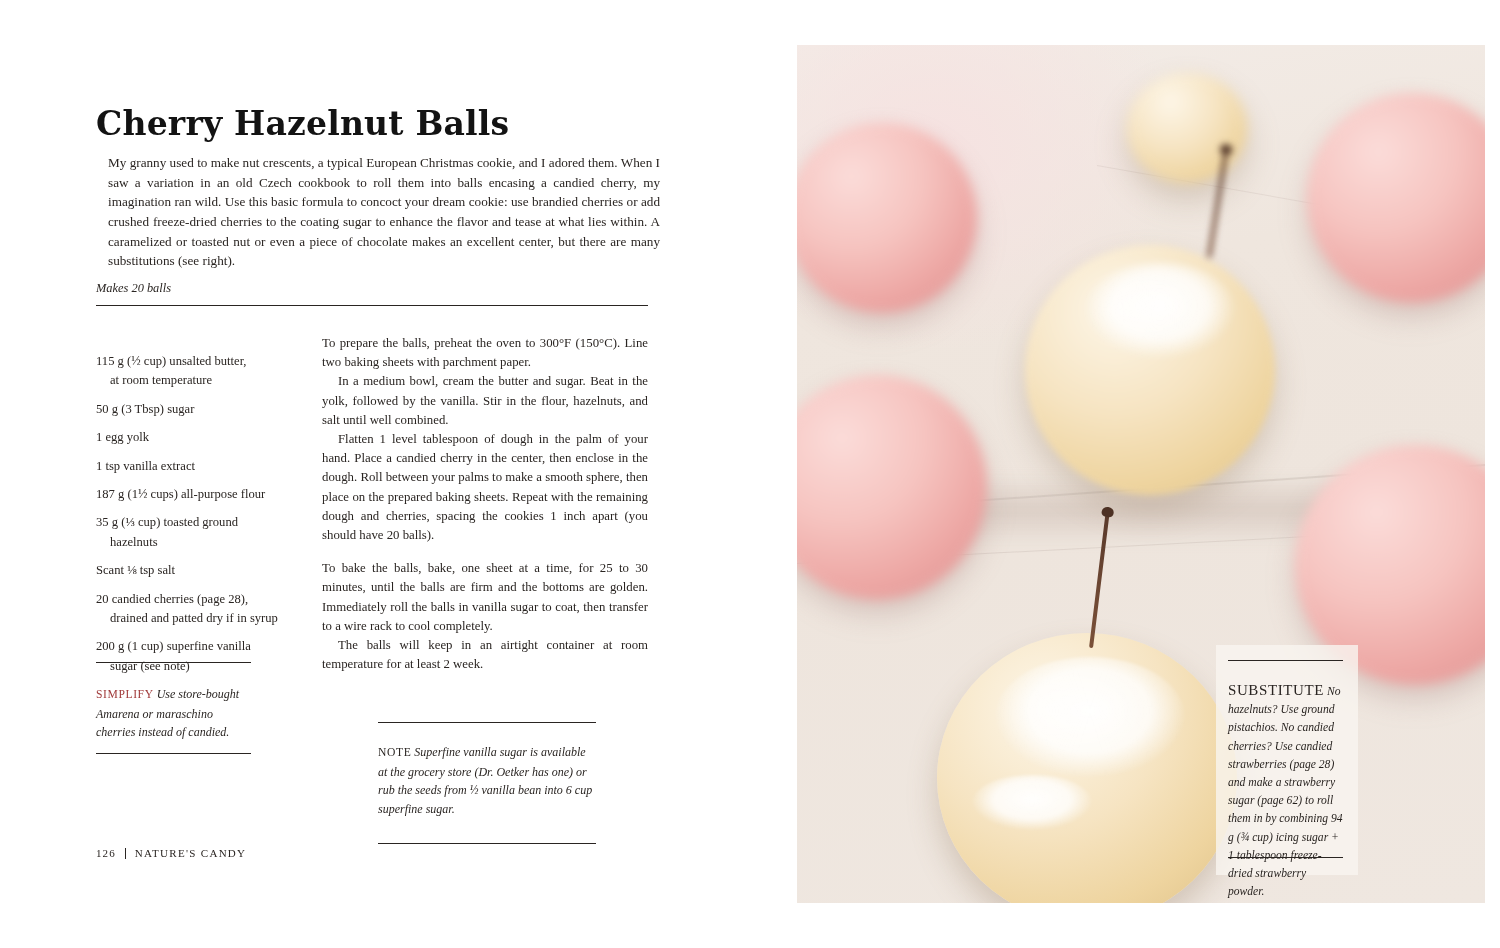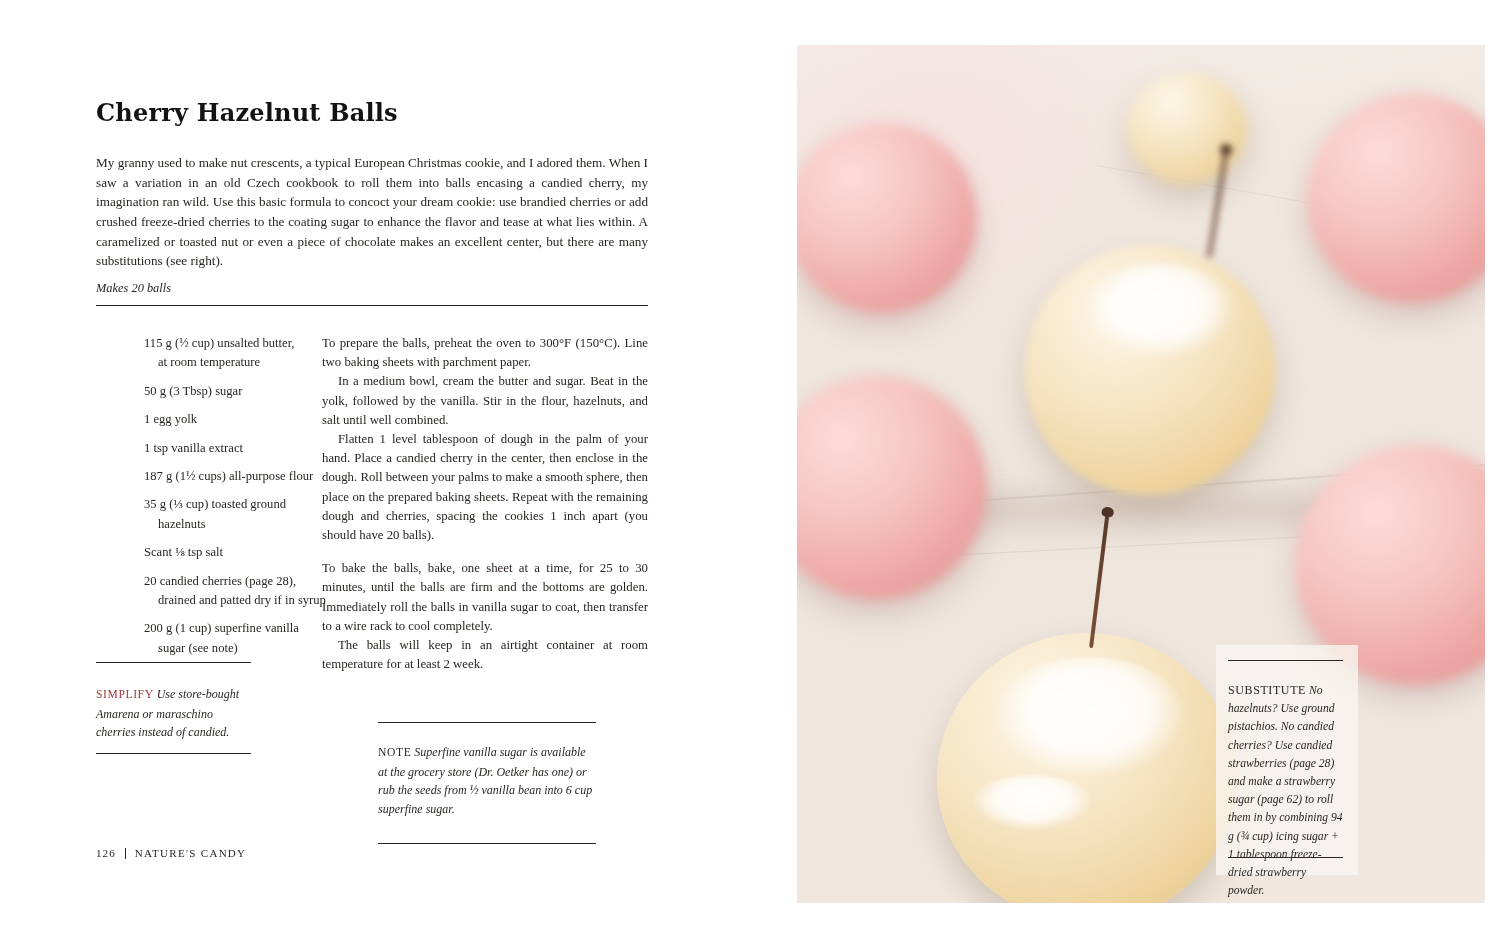--- a/index.html
+++ b/index.html
@@ -22,29 +22,29 @@
     left: 0; top: 0;
     width: 760px; height: 948px;
     background: #ffffff;
   }
 
   .recipe-title {
     position: absolute;
     left: 96px; top: 82px;
     width: 560px;
     font-family: "DejaVu Serif", serif;
-    font-size: 24px;
+    font-size: 33px;
     font-weight: 700;
     letter-spacing: 0.2px;
     color: #131313;
   }
 
   .intro {
     position: absolute;
-    left: 96px; top: 140px;
+    left: 108px; top: 140px;
     width: 552px;
     font-size: 13.2px;
     line-height: 19.6px;
     text-align: justify;
     color: #2a2522;
   }
 
   .makes {
     position: absolute;
     left: 96px; top: 281px;
@@ -57,26 +57,25 @@
   .rule-top {
     position: absolute;
     left: 96px; top: 305px;
     width: 552px;
     height: 1px;
     background: #2a2522;
   }
 
   .ingredients {
     position: absolute;
-    left: 96px; top: 334px;
+    left: 96px; top: 352px;
     width: 215px;
     font-size: 12.6px;
     line-height: 19.4px;
     color: #2a2522;
-    margin-left: 48px;
   }
   .ingredients .item {
     margin-bottom: 9px;
   }
   .ingredients .item .cont {
     display: block;
     padding-left: 14px;
   }
 
   .method {
@@ -262,21 +261,21 @@
     margin-top: 20px;
     font-size: 11.6px;
     line-height: 18.2px;
     font-style: italic;
     color: #241f1c;
   }
   .sub-kicker {
     font-style: normal;
     font-variant: small-caps;
     letter-spacing: 0.6px;
-    font-size: 12px;
+    font-size: 15px;
     color: #2a2522;
   }
   .substitute-rule-bottom {
     position: absolute;
     left: 1228px; top: 857px;
     width: 115px;
     height: 1px;
     background: #2a2522;
     z-index: 5;
   }

